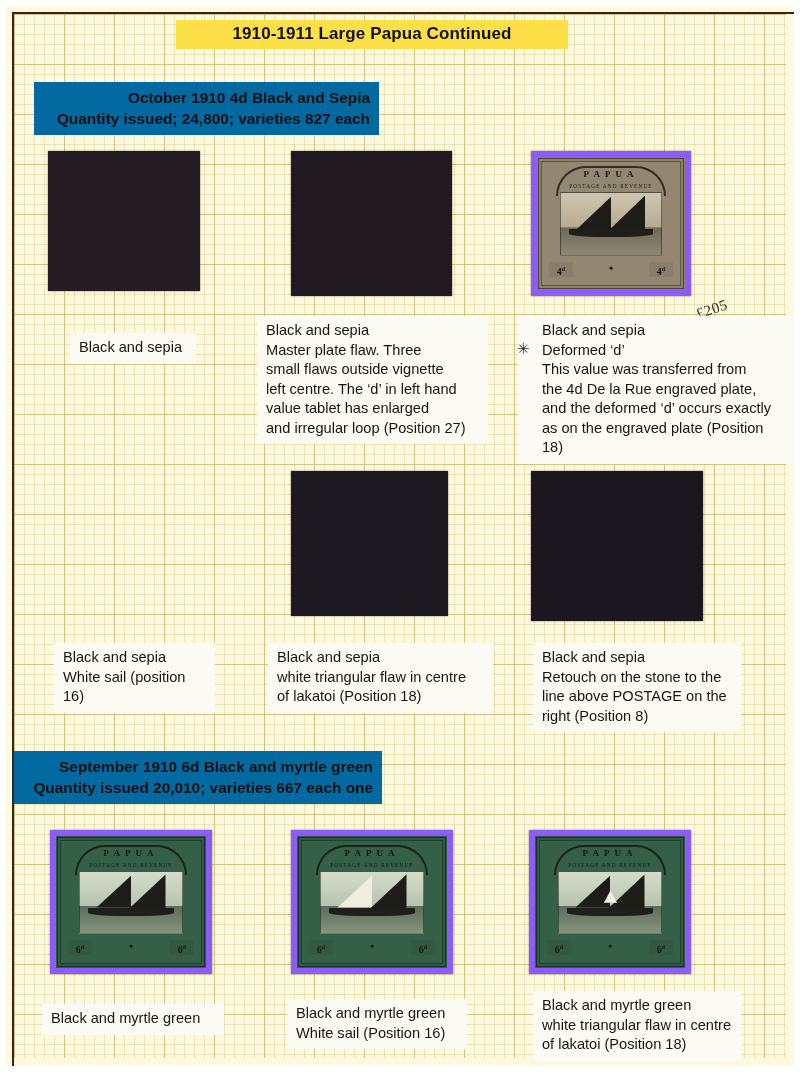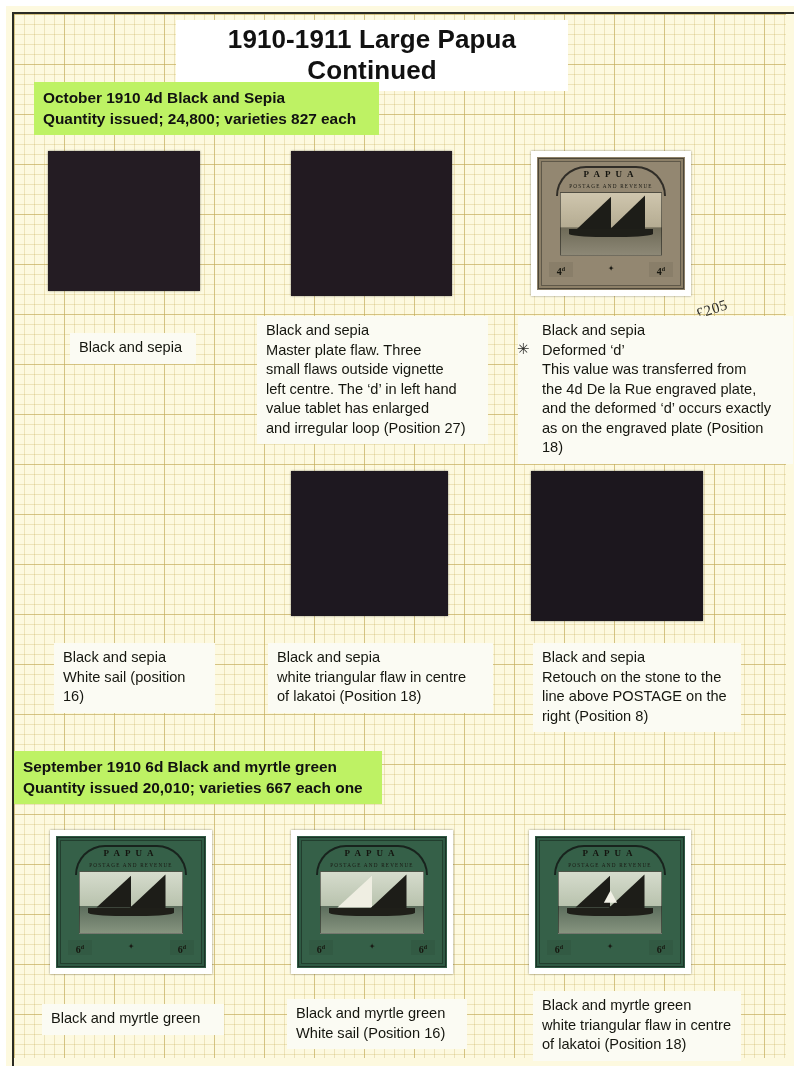--- a/index.html
+++ b/index.html
@@ -51,53 +51,54 @@
     position: absolute;
     left: 0; top: 0; right: 0; bottom: 0;
   }
   
   .title-box {
     position: absolute;
     left: 170px;
     top: 14px;
     width: 372px;
     padding: 4px 10px 5px 10px;
-    background: #ffffff;
+    background: #fde047;
     text-align: center;
-    font-size: 26px;
+    font-size: 17px;
     font-weight: bold;
     color: #111;
     letter-spacing: 0.1px;
   }
   
   .label {
     position: absolute;
     background: #fbfbf3;
     color: #15160f;
     font-size: 14.6px;
     line-height: 19.5px;
     padding: 5px 8px 6px 9px;
     box-sizing: border-box;
     white-space: pre-line;
   }
   .heading {
     position: absolute;
-    background: #bef264;
+    background: #0369a1;
     color: #111;
     font-size: 15.4px;
     font-weight: bold;
     line-height: 21px;
-    padding: 5px 18px 6px 9px;
+    padding: 5px 9px 6px 9px;
     box-sizing: border-box;
     white-space: pre-line;
+    text-align: right;
   }
   
   .mount {
     position: absolute;
-    background: #ffffff;
+    background: #8b5cf6;
     box-shadow: 0 0 2px rgba(0,0,0,0.45);
   }
   .mount.blank-a { background: #241c23; }
   .mount.blank-b { background: #221a21; }
   .mount.blank-c { background: #1e1820; }
   .mount.blank-d { background: #1c171e; }
 
   
   .stamp {
     position: absolute;

